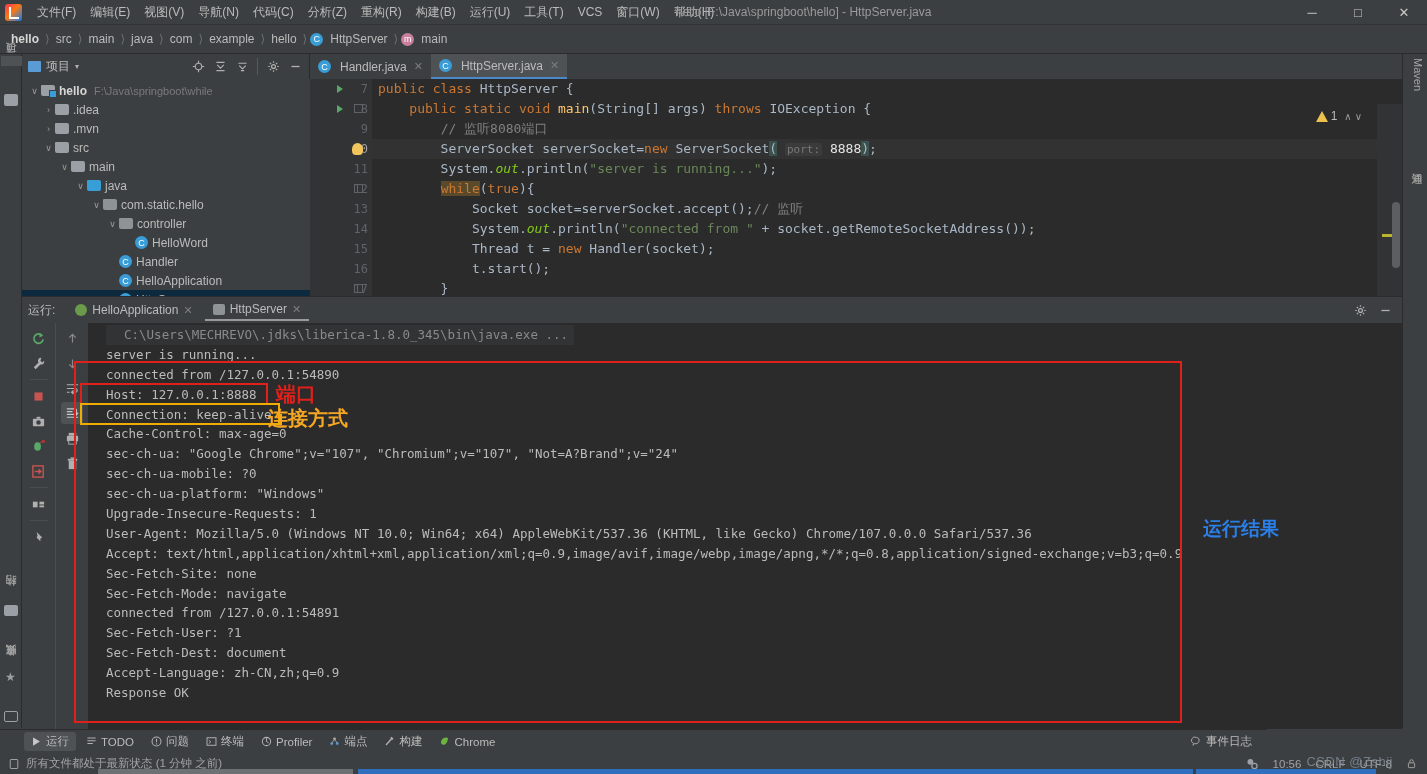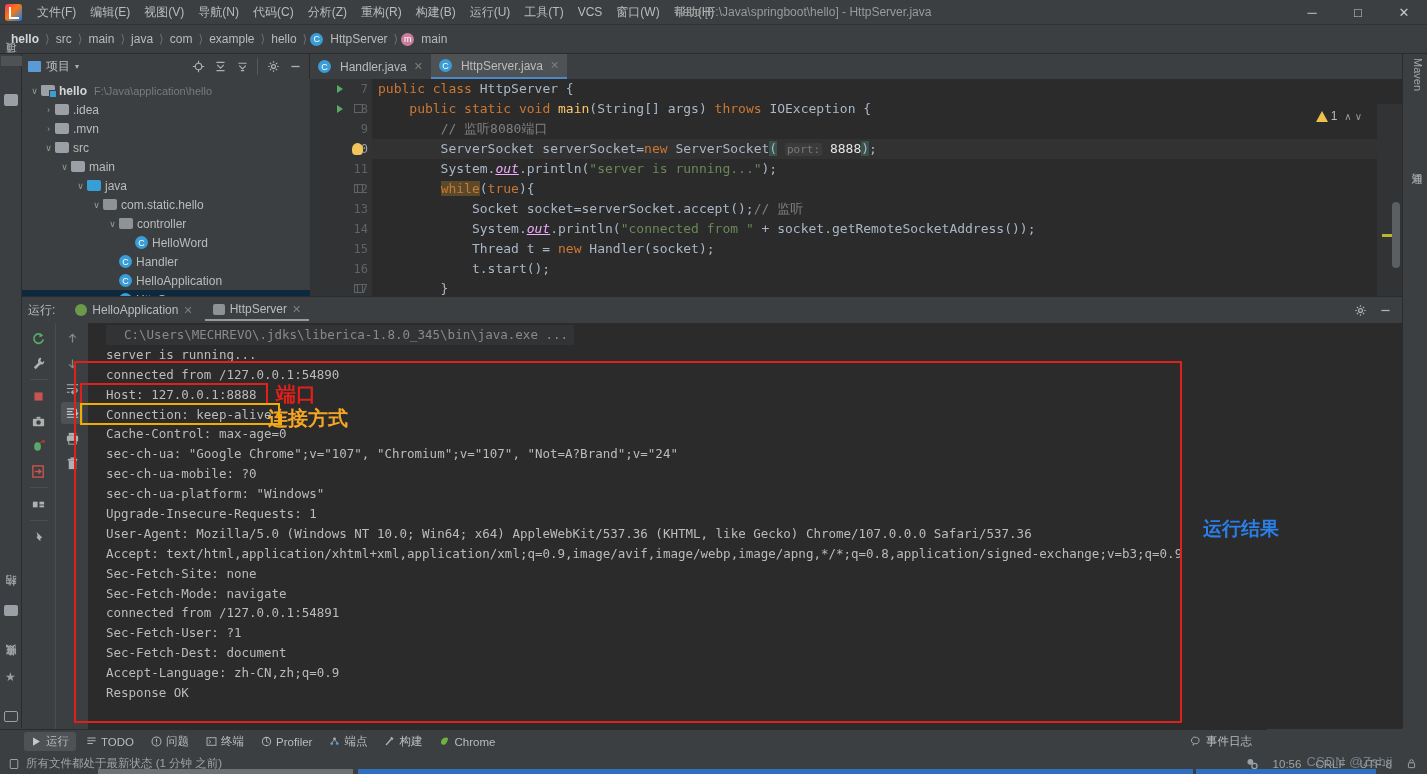--- a/index.html
+++ b/index.html
@@ -178,21 +178,21 @@
     position: absolute; left: 62px; top: 0; right: 0; height: 217px;
     font-family: "DejaVu Sans Mono", monospace; font-size: 13px;
     color: #a9b7c6; overflow: hidden;
   }
   .cline { height: 20px; line-height: 20px; white-space: pre; padding-left: 6px; }
   .cline.hl { background: #323232; }
   .kw { color: #cc7832; }
   .str { color: #6a8759; }
   .num { color: #e5e5e5; }
   .cmt { color: #808080; }
-  .fld { color: #f0abfc; font-style: italic; text-decoration: underline; }
+  .fld { color: #84cc16; font-style: italic; }
   .mth { color: #ffc66d; }
   .hint { background: #3b3b3b; color: #787878; font-size: 11px; border-radius:2px; padding: 0 2px;}
   .brmatch { background: #3b514d; }
   .whilekw { background: #5a4a2a; color: #cc7832; }
 
   .warn-strip {
     position: absolute; right: 0; top: 25px; width: 25px; height: 217px; background: #313335;
   }
   .warn-count {
     position: absolute; right: 40px; top: 30px; display: flex; align-items: center; gap: 3px;
@@ -473,21 +473,21 @@
         </div>
       </div>
     </div>
 
     <div class="pp-tree">
 
       <div class="tnode" style="padding-left:6px;">
         <span class="arrow">∨</span>
         <span class="folder-ic mod"></span>
         <span class="tlabel bold">hello</span>
-        <span class="tsub">F:\Java\application\hello</span>
+        <span class="tsub">F:\Java\springboot\while</span>
       </div>
 
       <div class="tnode" style="padding-left:20px;">
         <span class="arrow">›</span>
         <span class="folder-ic"></span>
         <span class="tlabel">.idea</span>
       </div>
 
       <div class="tnode" style="padding-left:20px;">
         <span class="arrow">›</span>

